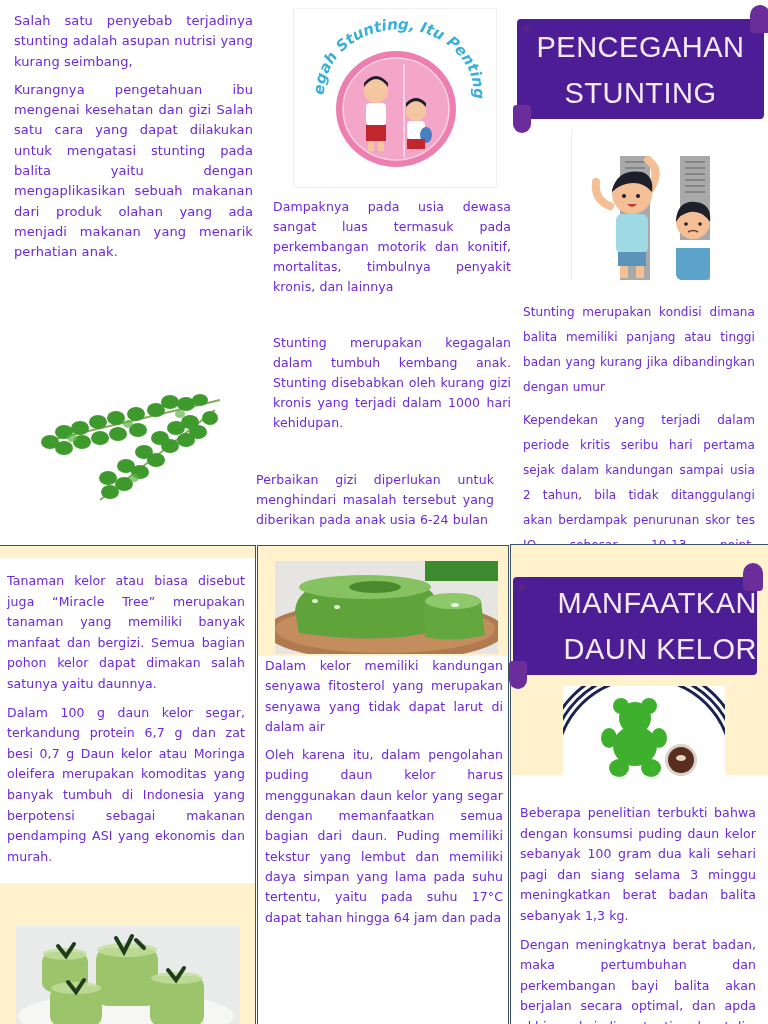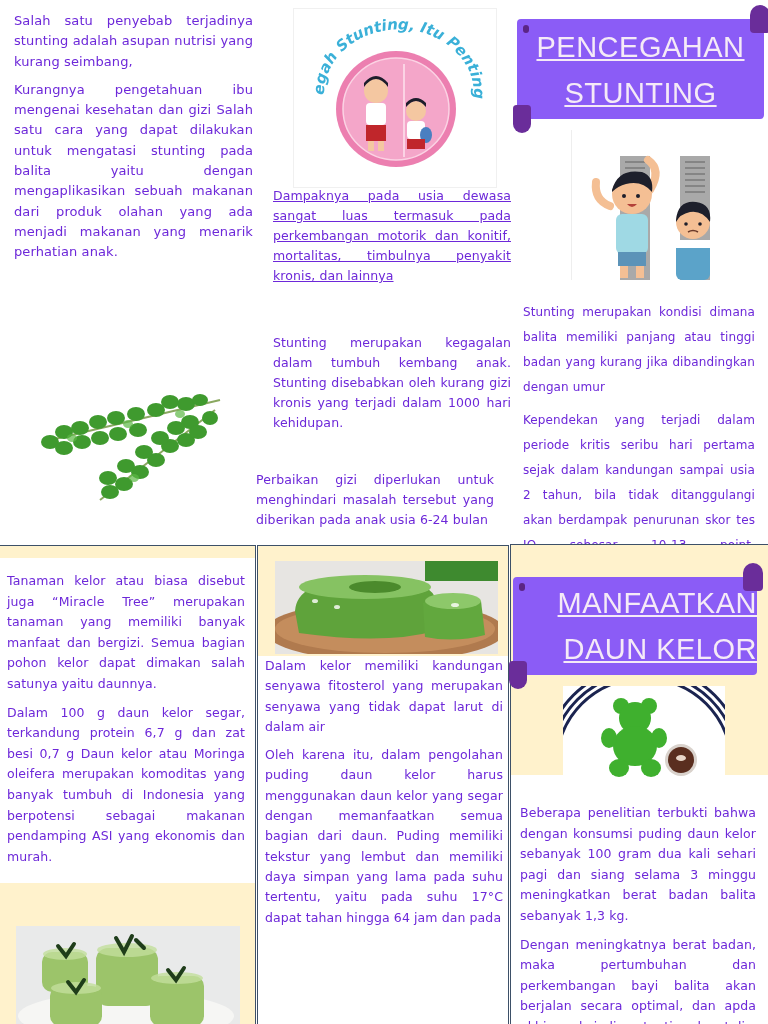--- a/index.html
+++ b/index.html
@@ -4,21 +4,21 @@
 <style>
   * { box-sizing: border-box; margin: 0; padding: 0; }
   html, body { width: 768px; height: 1024px; overflow: hidden; background: #ffffff; }
   body { position: relative; font-family: "DejaVu Sans", sans-serif; color: #222; }
 
   .txt { position: absolute; font-size: 13px; line-height: 20.3px; text-align: justify; color: #6d28d9; letter-spacing: 0.1px; }
   .txt p { margin-bottom: 8px; }
   .txt p:last-child { margin-bottom: 0; }
 
   
-  .ribbon { position: absolute; background: #8b5cf6; color: #f5eaf7; text-align: center; font-family: "Liberation Sans", sans-serif; border-radius: 4px; text-decoration: underline; }
+  .ribbon { position: absolute; background: #4c1d95; color: #f5eaf7; text-align: center; font-family: "Liberation Sans", sans-serif; border-radius: 4px; }
   .ribbon .curl-tr { position: absolute; right: -6px; top: -14px; width: 20px; height: 28px; background: #6a2d9a; border-radius: 10px 10px 4px 4px; }
   .ribbon .curl-bl { position: absolute; left: -4px; bottom: -14px; width: 18px; height: 28px; background: #6a2d9a; border-radius: 4px 4px 10px 10px; }
   .ribbon .dot { position: absolute; left: 6px; top: 6px; width: 6px; height: 8px; border-radius: 3px; background: #5b2585; }
   .ribbon .line { display: block; font-size: 29px; line-height: 46px; letter-spacing: 0.5px; }
 
   
   .img { position: absolute; overflow: hidden; }
 
   
   .panel { position: absolute; border: 1.5px solid #3d5068; background: #ffffff; }
@@ -96,21 +96,21 @@
     <path d="M112 98 Q122 86 132 98 L132 94 Q122 84 112 94 Z" fill="#1d1d2b"></path>
     <rect x="113" y="112" width="18" height="18" rx="4" fill="#ffffff"></rect>
     <ellipse cx="132" cy="126" rx="6" ry="8" fill="#4a7fc1"></ellipse>
     <rect x="113" y="130" width="18" height="10" fill="#c0262b"></rect>
     <text font-family="DejaVu Sans, sans-serif" font-size="15" font-style="italic" font-weight="bold" fill="#3ab0d8">
       <textPath href="#arcPath" startOffset="50%" text-anchor="middle">Cegah Stunting, Itu Penting!</textPath>
     </text>
   </svg>
 </div>
 
-<div class="txt" style="left:273px; top:186px; width:238px; font-size:12.5px; line-height:20px;text-decoration:underline;">
+<div class="txt" style="left:273px; top:197px; width:238px; font-size:12.5px; line-height:20px;">
   <p>Dampaknya pada usia dewasa sangat luas termasuk pada perkembangan motorik dan konitif, mortalitas, timbulnya penyakit kronis, dan lainnya</p>
 </div>
 <div class="txt" style="left:273px; top:333px; width:238px; font-size:12.5px; line-height:20px;">
   <p>Stunting merupakan kegagalan dalam tumbuh kembang anak. Stunting disebabkan oleh kurang gizi kronis yang terjadi dalam 1000 hari kehidupan.</p>
 </div>
 <div class="txt" style="left:256px; top:470px; width:238px; font-size:12.5px; line-height:20px;">
   <p>Perbaikan gizi diperlukan untuk menghindari masalah tersebut yang diberikan pada anak usia 6-24 bulan</p>
 </div>
 
 <div class="ribbon" style="left:517px; top:19px; width:247px; height:100px; padding-top:5px;">

